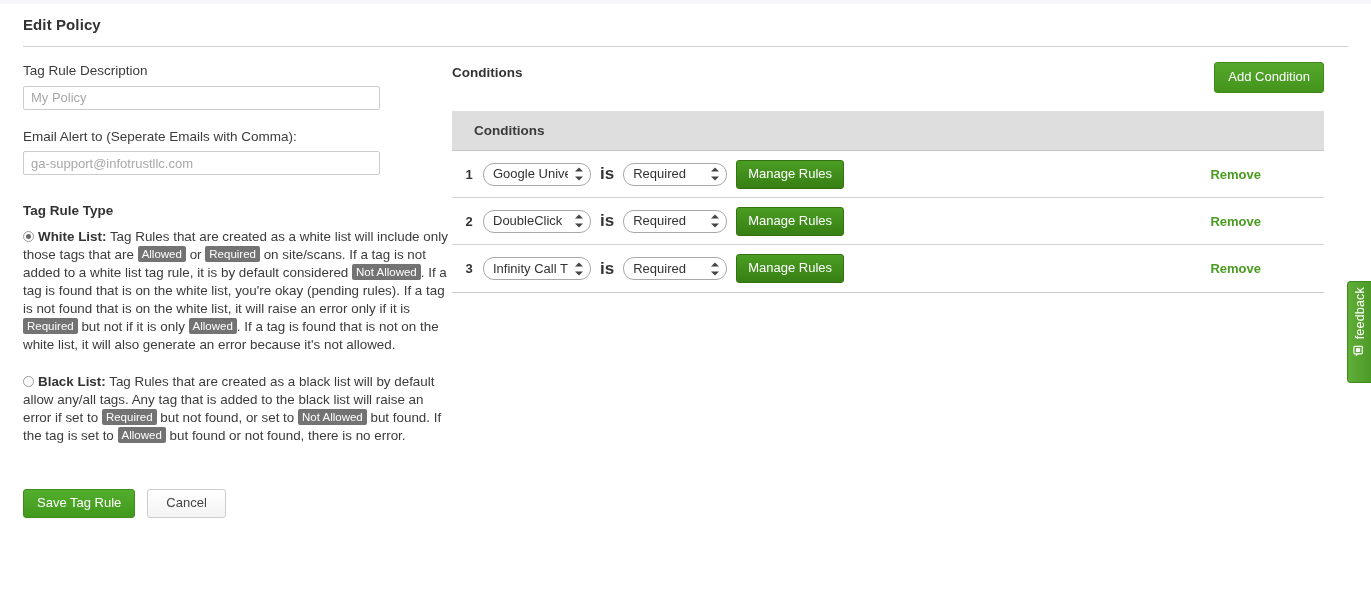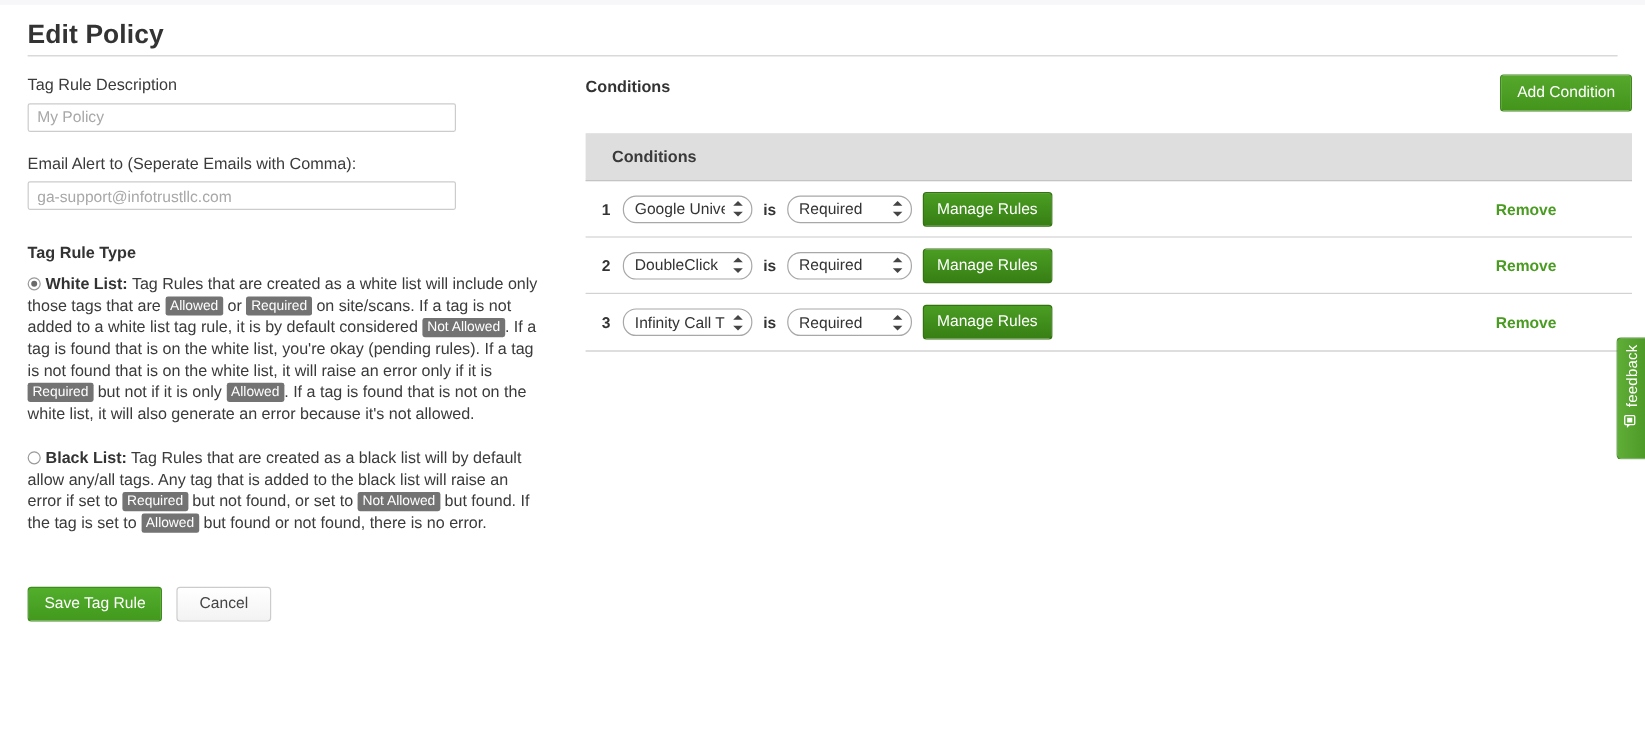--- a/index.html
+++ b/index.html
@@ -26,21 +26,21 @@
     width: 1371px;
     height: 4px;
     background: #f7f7f9;
   }
 
   
   .page-title {
     position: absolute;
     left: 23px;
     top: 16px;
-    font-size: 22px;
+    font-size: 15px;
     font-weight: bold;
     color: #333333;
     letter-spacing: 0.1px;
   }
   .title-rule {
     position: absolute;
     left: 23px;
     top: 46px;
     width: 1325px;
     height: 1px;
@@ -154,21 +154,21 @@
     border-color: #cccccc;
     color: #444444;
     margin-left: 12px;
     padding-left: 18px;
     padding-right: 18px;
   }
 
   
   .right-col {
     position: absolute;
-    left: 488px;
+    left: 452px;
     top: 62px;
     width: 872px;
   }
   .cond-header-row {
     position: relative;
     height: 36px;
   }
   .cond-title {
     font-size: 13.5px;
     font-weight: bold;
@@ -263,21 +263,21 @@
     top: 1px;
     border-bottom: 4.5px solid #444444;
   }
   .sel-arrows::after {
     bottom: 1px;
     border-top: 4.5px solid #444444;
   }
   .sel-tag { width: 108px; }
   .sel-state { width: 104px; }
   .is-word {
-    font-size: 13px;
+    font-size: 17px;
     font-weight: bold;
     color: #333333;
     margin: 0 9px;
   }
   .manage-btn {
     background: #3d8f18;
     background: linear-gradient(#4a9d23, #377f14);
     border: 1px solid #32730f;
     border-radius: 3px;
     color: #ffffff;

